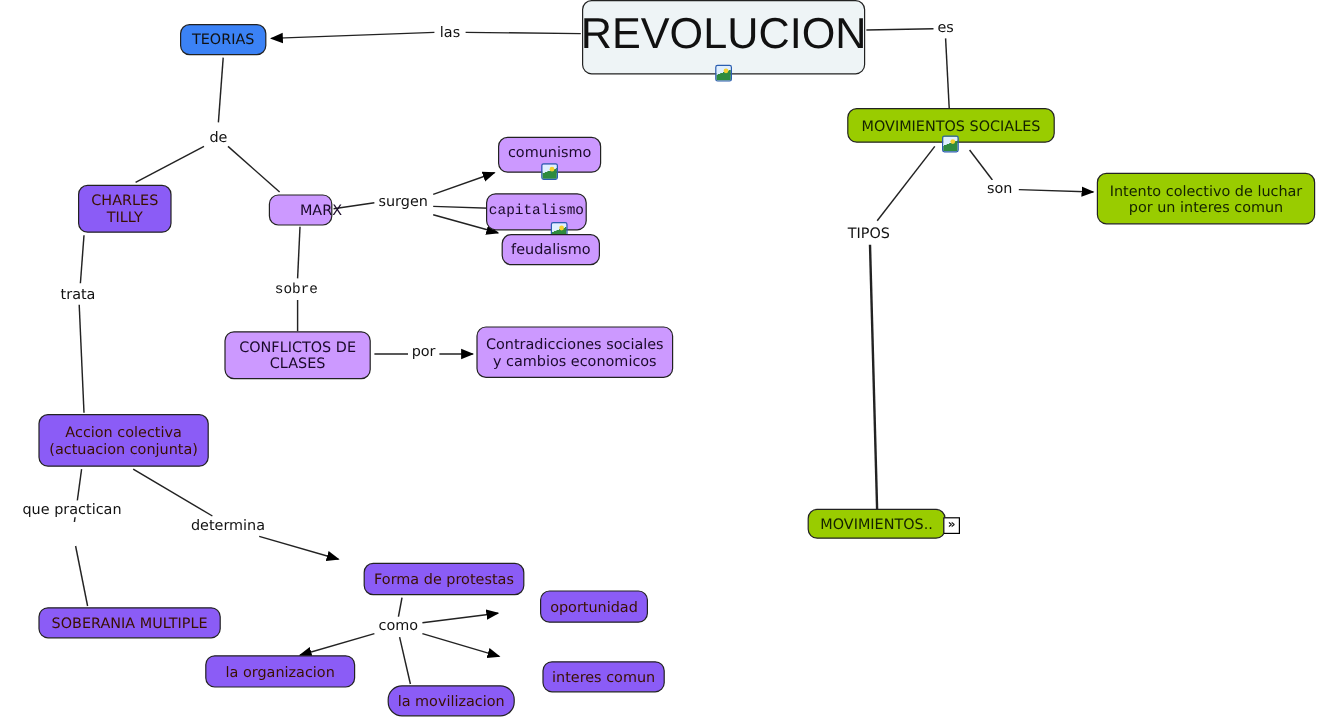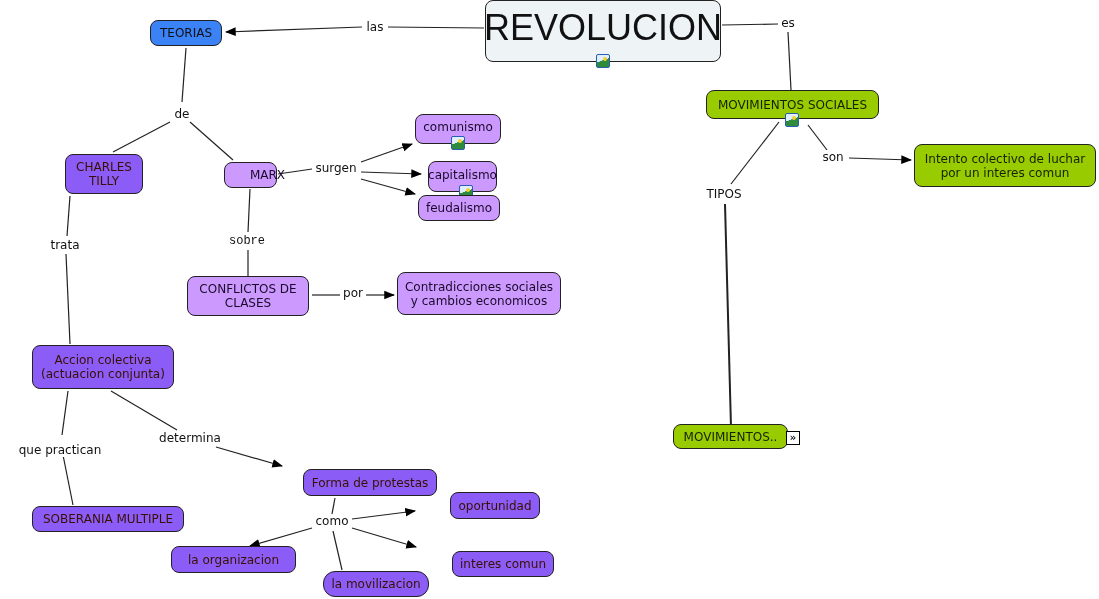--- a/index.html
+++ b/index.html
@@ -82,21 +82,21 @@
 <div class="node n-light" style="left:150px;top:20px;width:72px;height:26px;">TEORIAS</div>
 
 <div class="node n-orange" style="left:33px;top:154px;width:78px;height:40px;">CHARLES
 TILLY</div>
 
 <div class="node n-purple" style="left:224px;top:162px;width:53px;height:26px;padding-left:40px;">MARX</div>
 
 <div class="node n-purple" style="left:415px;top:114px;width:86px;height:30px;padding-bottom:6px;">comunismo</div>
 <span class="imgicon" style="left:451px;top:136px;"></span>
 
-<div class="node n-purple" style="left:428px;top:161px;width:69px;height:31px;padding-bottom:6px;">capitalismo</div>
+<div class="node n-purple" style="left:405px;top:161px;width:84px;height:31px;padding-bottom:6px;font-family:Liberation Mono, monospace;">capitalismo</div>
 <span class="imgicon" style="left:459px;top:185px;"></span>
 
 <div class="node n-purple" style="left:418px;top:195px;width:82px;height:26px;">feudalismo</div>
 
 <div class="node n-purple" style="left:187px;top:276px;width:122px;height:40px;">CONFLICTOS DE
 CLASES</div>
 
 <div class="node n-purple" style="left:397px;top:272px;width:164px;height:43px;">Contradicciones sociales
 y cambios economicos</div>
 
@@ -124,17 +124,17 @@
 <div class="node n-green" style="left:673px;top:424px;width:115px;height:25px;">MOVIMIENTOS..</div>
 <span class="expand" style="left:786px;top:431px;">»</span>
 
 <span class="lbl" style="left:375px;top:27px;">las</span>
 <span class="lbl" style="left:788px;top:23px;">es</span>
 <span class="lbl" style="left:182px;top:114px;">de</span>
 <span class="lbl" style="left:336px;top:168px;">surgen</span>
 <span class="lbl" style="left:247px;top:241px;font-family:Liberation Mono, monospace;">sobre</span>
 <span class="lbl" style="left:353px;top:293px;">por</span>
 <span class="lbl" style="left:65px;top:245px;">trata</span>
-<span class="lbl" style="left:60px;top:450px;">que practican</span>
+<span class="lbl" style="left:60px;top:424px;">que practican</span>
 <span class="lbl" style="left:190px;top:438px;">determina</span>
 <span class="lbl" style="left:332px;top:521px;">como</span>
 <span class="lbl" style="left:833px;top:157px;">son</span>
 <span class="lbl" style="left:724px;top:194px;">TIPOS</span>
 
 </body></html>

